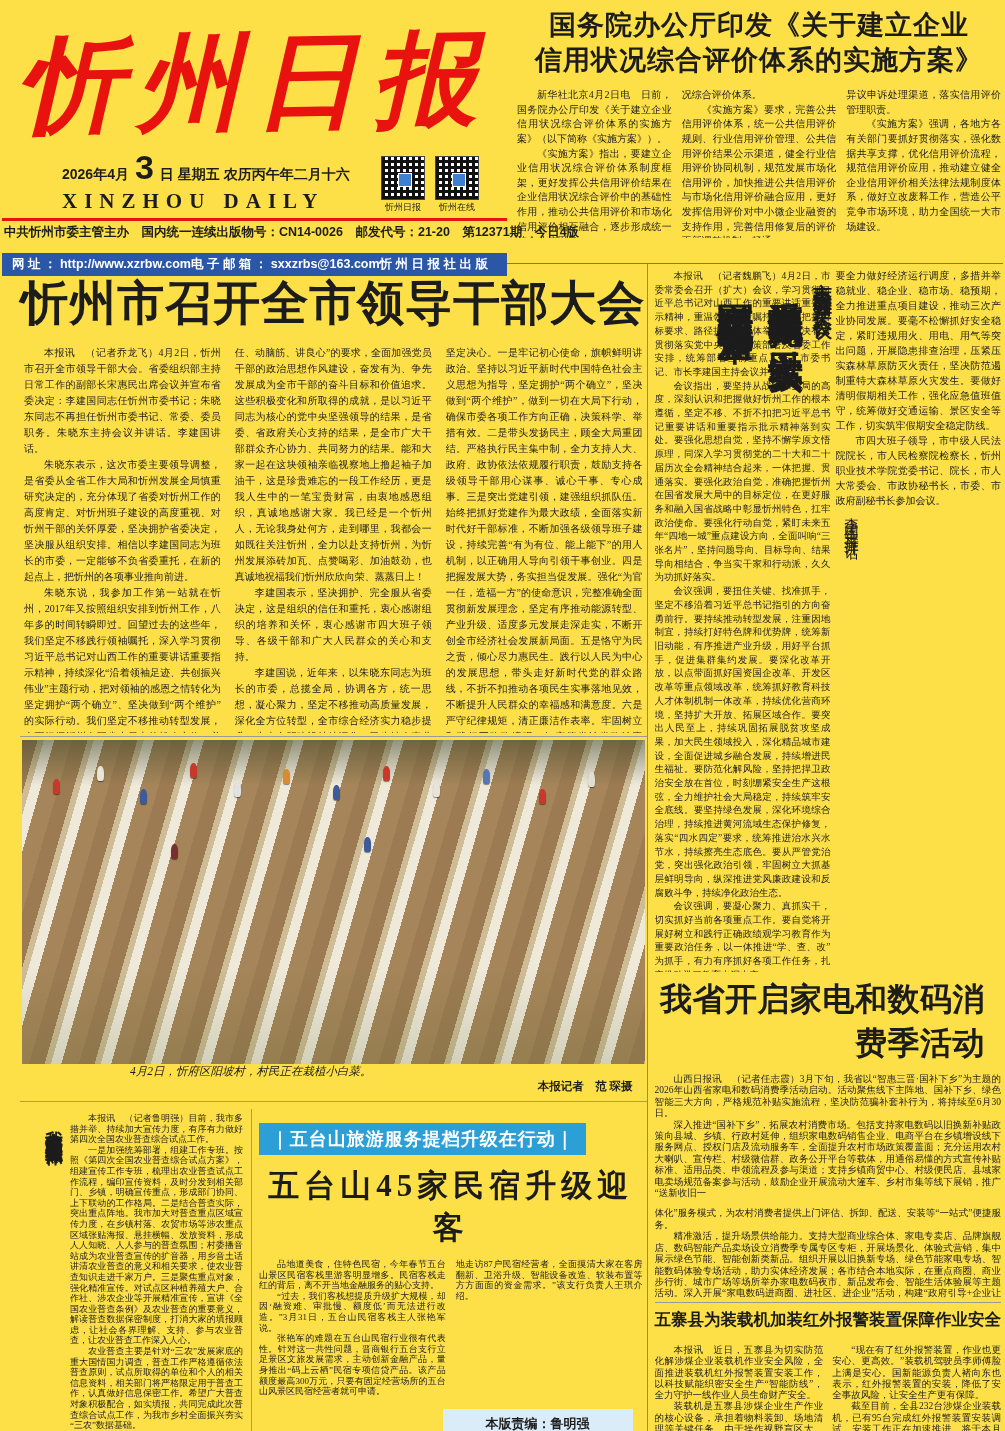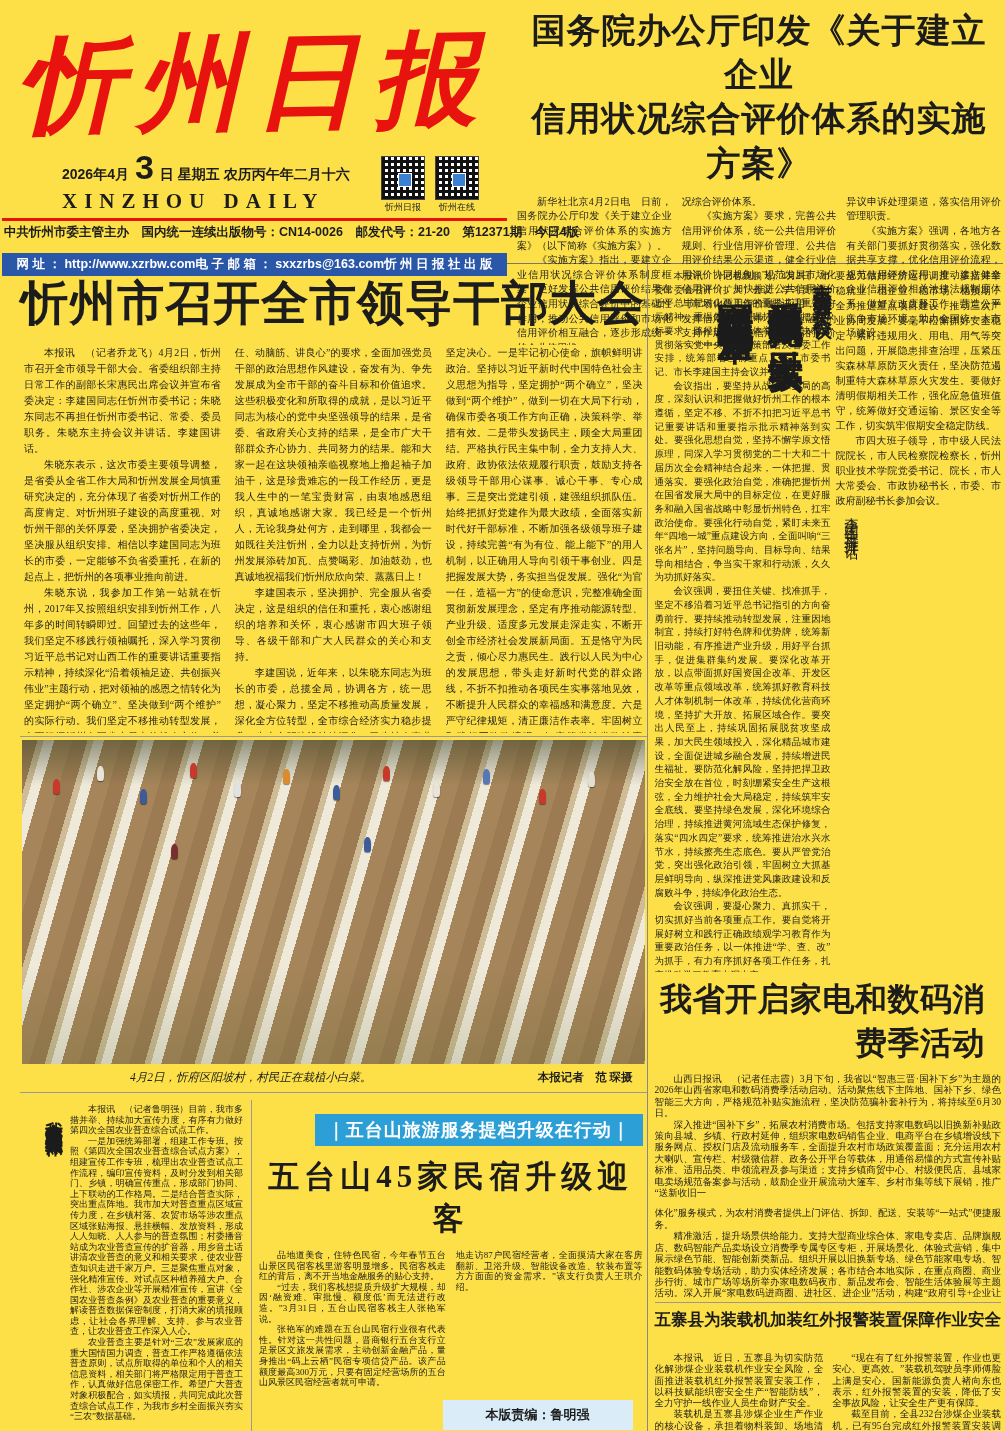--- a/index.html
+++ b/index.html
@@ -19,25 +19,25 @@
   .qr-block { display:flex; gap:10px; }
   .qr { text-align:center; }
   .qr-img { width:44px; height:44px; border:1px solid #444; position:relative;
             background-image:repeating-linear-gradient(0deg,#111 0 3px,transparent 3px 6px),
                              repeating-linear-gradient(90deg,#111 0 3px,#fff 3px 6px); }
   .qr-img::after { content:""; position:absolute; left:16px; top:16px; width:12px; height:12px; background:#3d7fd0; border:1px solid #fff; }
   .qr-label { font-size:9px; margin-top:1px; }
   .red-rule { height:3px; background:#e8120e; margin-top:2px; }
   .info-line { font-size:12.5px; font-weight:bold; padding:3px 2px 12px 2px; white-space:nowrap; font-family:"Liberation Sans",sans-serif; }
   .blue-bar { background:#2a57a8; color:#fff; font-weight:bold; font-size:12.5px; display:flex;
-              justify-content:center; padding:3px 10px; font-family:"Liberation Sans",sans-serif; }
+              justify-content:flex-start; padding:3px 10px; font-family:"Liberation Sans",sans-serif; }
 
   
   .sc-article { flex:1; padding:4px 2px 0 10px; border-bottom:1px solid #777; }
-  .sc-head { font-family:"Liberation Sans",sans-serif; font-weight:900; font-size:34px; line-height:1.3;
+  .sc-head { font-family:"Liberation Sans",sans-serif; font-weight:900; font-size:27px; line-height:1.3;
              text-align:center; letter-spacing:1px; margin:4px 0 10px 0; }
   .cols-3 { display:flex; gap:10px; }
   .cols-3 .col { flex:1; font-size:10px; line-height:14.6px; text-align:justify; height:150px; overflow:hidden; }
 
   p { text-indent:2em; margin:0; }
   p.cont { text-indent:0; }
 
   
   .main-zone { display:flex; height:1167px; }
   .left-zone { width:654px;margin-left:18px; }
@@ -49,33 +49,33 @@
   .lm-cols .col { flex:1; font-size:10px; line-height:16px; text-align:justify; }
 
   .hr { border-top:1px solid #999; margin:3px 0; }
 
   .photo { position:relative; height:324px; margin:2px 2px 0 2px; overflow:hidden;
            background:
              linear-gradient(180deg, rgba(70,75,45,.55), rgba(70,75,45,0) 14%),
              linear-gradient(180deg, rgba(0,0,0,0) 70%, rgba(80,95,40,.18)),
              repeating-linear-gradient(106deg,#9c7b52 0 15px,#cdbc96 15px 21px,#efe9da 21px 31px,#a58559 31px 48px); }
   .people span { position:absolute; width:7px; height:15px; border-radius:45% 45% 30% 30%; box-shadow:0 1px 1px rgba(0,0,0,.45); }
-  .caption-row { display:flex; align-items:baseline; padding:6px 14px 4px 110px; }
+  .caption-row { display:flex; align-items:baseline; padding:0 14px 4px 110px;flex-direction:column; }
   .caption { font-size:11.5px; font-style:italic; }
   .credit { margin-left:auto; font-size:11.5px; font-weight:bold; }
 
   .bottom-row { display:flex; height:342px; padding-top:4px; }
   .census { display:flex; width:228px; }
   .census-vhead { writing-mode:vertical-rl; font-family:"Liberation Sans",sans-serif; font-weight:900;
                   font-size:17.5px; letter-spacing:1px; width:42px; padding:8px 0 0 0; text-align:left; margin-left:4px; }
   .census-text { flex:1; font-size:9px; line-height:10.6px; text-align:justify; padding:4px 5px 0 4px; overflow:hidden; }
   .vdiv { width:1px; background:#999; margin:0 3px; }
 
   .wutai { flex:1; position:relative; padding:0 4px; }
-  .banner-wrap { text-align:right; margin:14px 0 10px 0; }
+  .banner-wrap { text-align:left; margin:14px 0 10px 0; }
   .banner { display:inline-block; background:#2b9fd6; color:#fff; font-family:"Liberation Sans",sans-serif;
             font-weight:bold; font-size:18px; padding:4px 12px; letter-spacing:1px; }
   .wt-head { font-family:"Liberation Serif",serif; font-weight:bold; font-size:31px; letter-spacing:5px;
              text-align:center; margin:2px 0 10px 0; }
   .wt-cols { display:flex; gap:10px; height:218px; overflow:hidden; }
   .wt-cols .col { flex:1; font-size:9px; line-height:10.6px; text-align:justify; }
   .editor-box { position:absolute; right:14px; bottom:8px; width:190px; background:#d9ecf8;
                 font-family:"Liberation Sans",sans-serif; font-weight:bold; font-size:13px;
                 text-align:center; padding:6px 0; }
 
@@ -91,21 +91,21 @@
   .vh-left  { right:76px; font-size:36px; letter-spacing:2px; height:512px; }
   .presider { position:absolute; left:6px; top:238px; writing-mode:vertical-rl; font-size:14.5px; letter-spacing:4px; height:160px; }
   .ccm-cont { flex:1; font-size:10px; line-height:15px; text-align:justify; overflow:hidden; }
 
   .app-head { font-family:"Liberation Sans",sans-serif; font-weight:900; font-size:32px; text-align:right;
               margin:6px 16px 8px 0; letter-spacing:0.5px; }
   .app-cols { display:flex; gap:9px; height:225px; overflow:hidden;flex-direction:column; }
   .app-cols .col { flex:1; font-size:9.5px; line-height:11.4px; text-align:justify; }
 
   .wz-head { font-family:"Liberation Sans",sans-serif; font-weight:900; font-size:16.5px; text-align:center;
-             margin:6px 0 22px 0; white-space:nowrap; }
+             margin:6px 0 14px 0; white-space:nowrap; }
   .wz-cols { display:flex; gap:9px; height:152px; overflow:hidden; }
   .wz-cols .col { flex:1; font-size:9.5px; line-height:11.3px; text-align:justify; }
 </style>
 </head>
 <body>
 
 <div class="page">
 
   <div class="top-zone">
     <div class="masthead">

